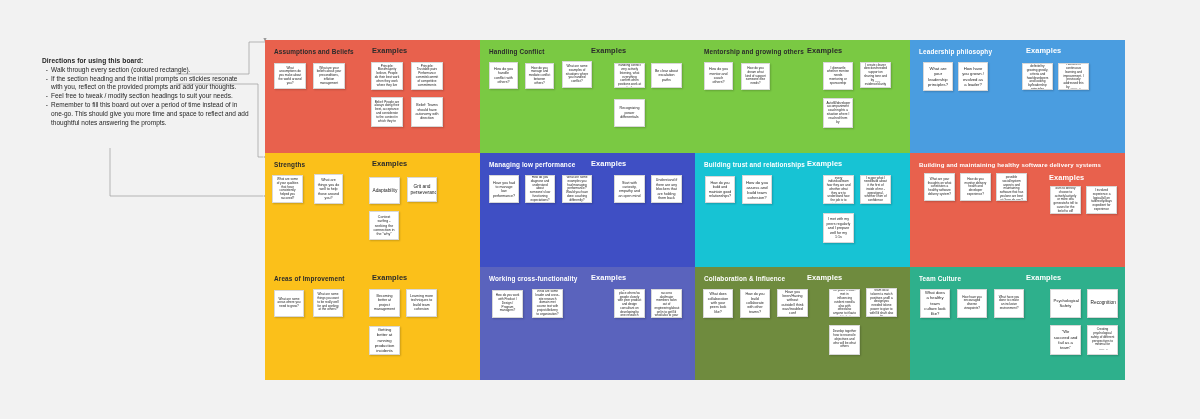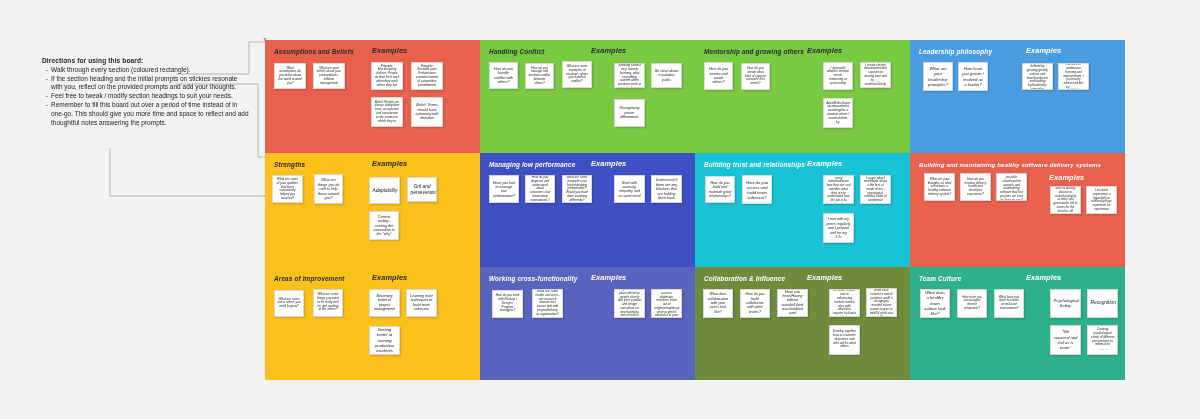--- a/index.html
+++ b/index.html
@@ -32,21 +32,20 @@
   
   #connectors { position: absolute; left: 0; top: 0; width: 1200px; height: 419px; pointer-events: none; }
 
   
   #board {
     position: absolute; left: 265px; top: 40px;
     width: 860px; height: 340px;
     display: grid;
     grid-template-columns: repeat(4, 1fr);
     grid-template-rows: 1fr 1fr 1fr;
-    font-style: italic;
   }
   .cell { position: relative; overflow: hidden; }
   .cell-head {
     position: absolute; left: 9px; top: 8px;
     font-size: 6.4px; font-weight: bold; letter-spacing: .15px;
     color: #ffffff; white-space: nowrap;
   }
   .cell-head.dark { color: #2b2b2b; }
   .examples-label {
     position: absolute; font-size: 7.4px; font-weight: bold;

